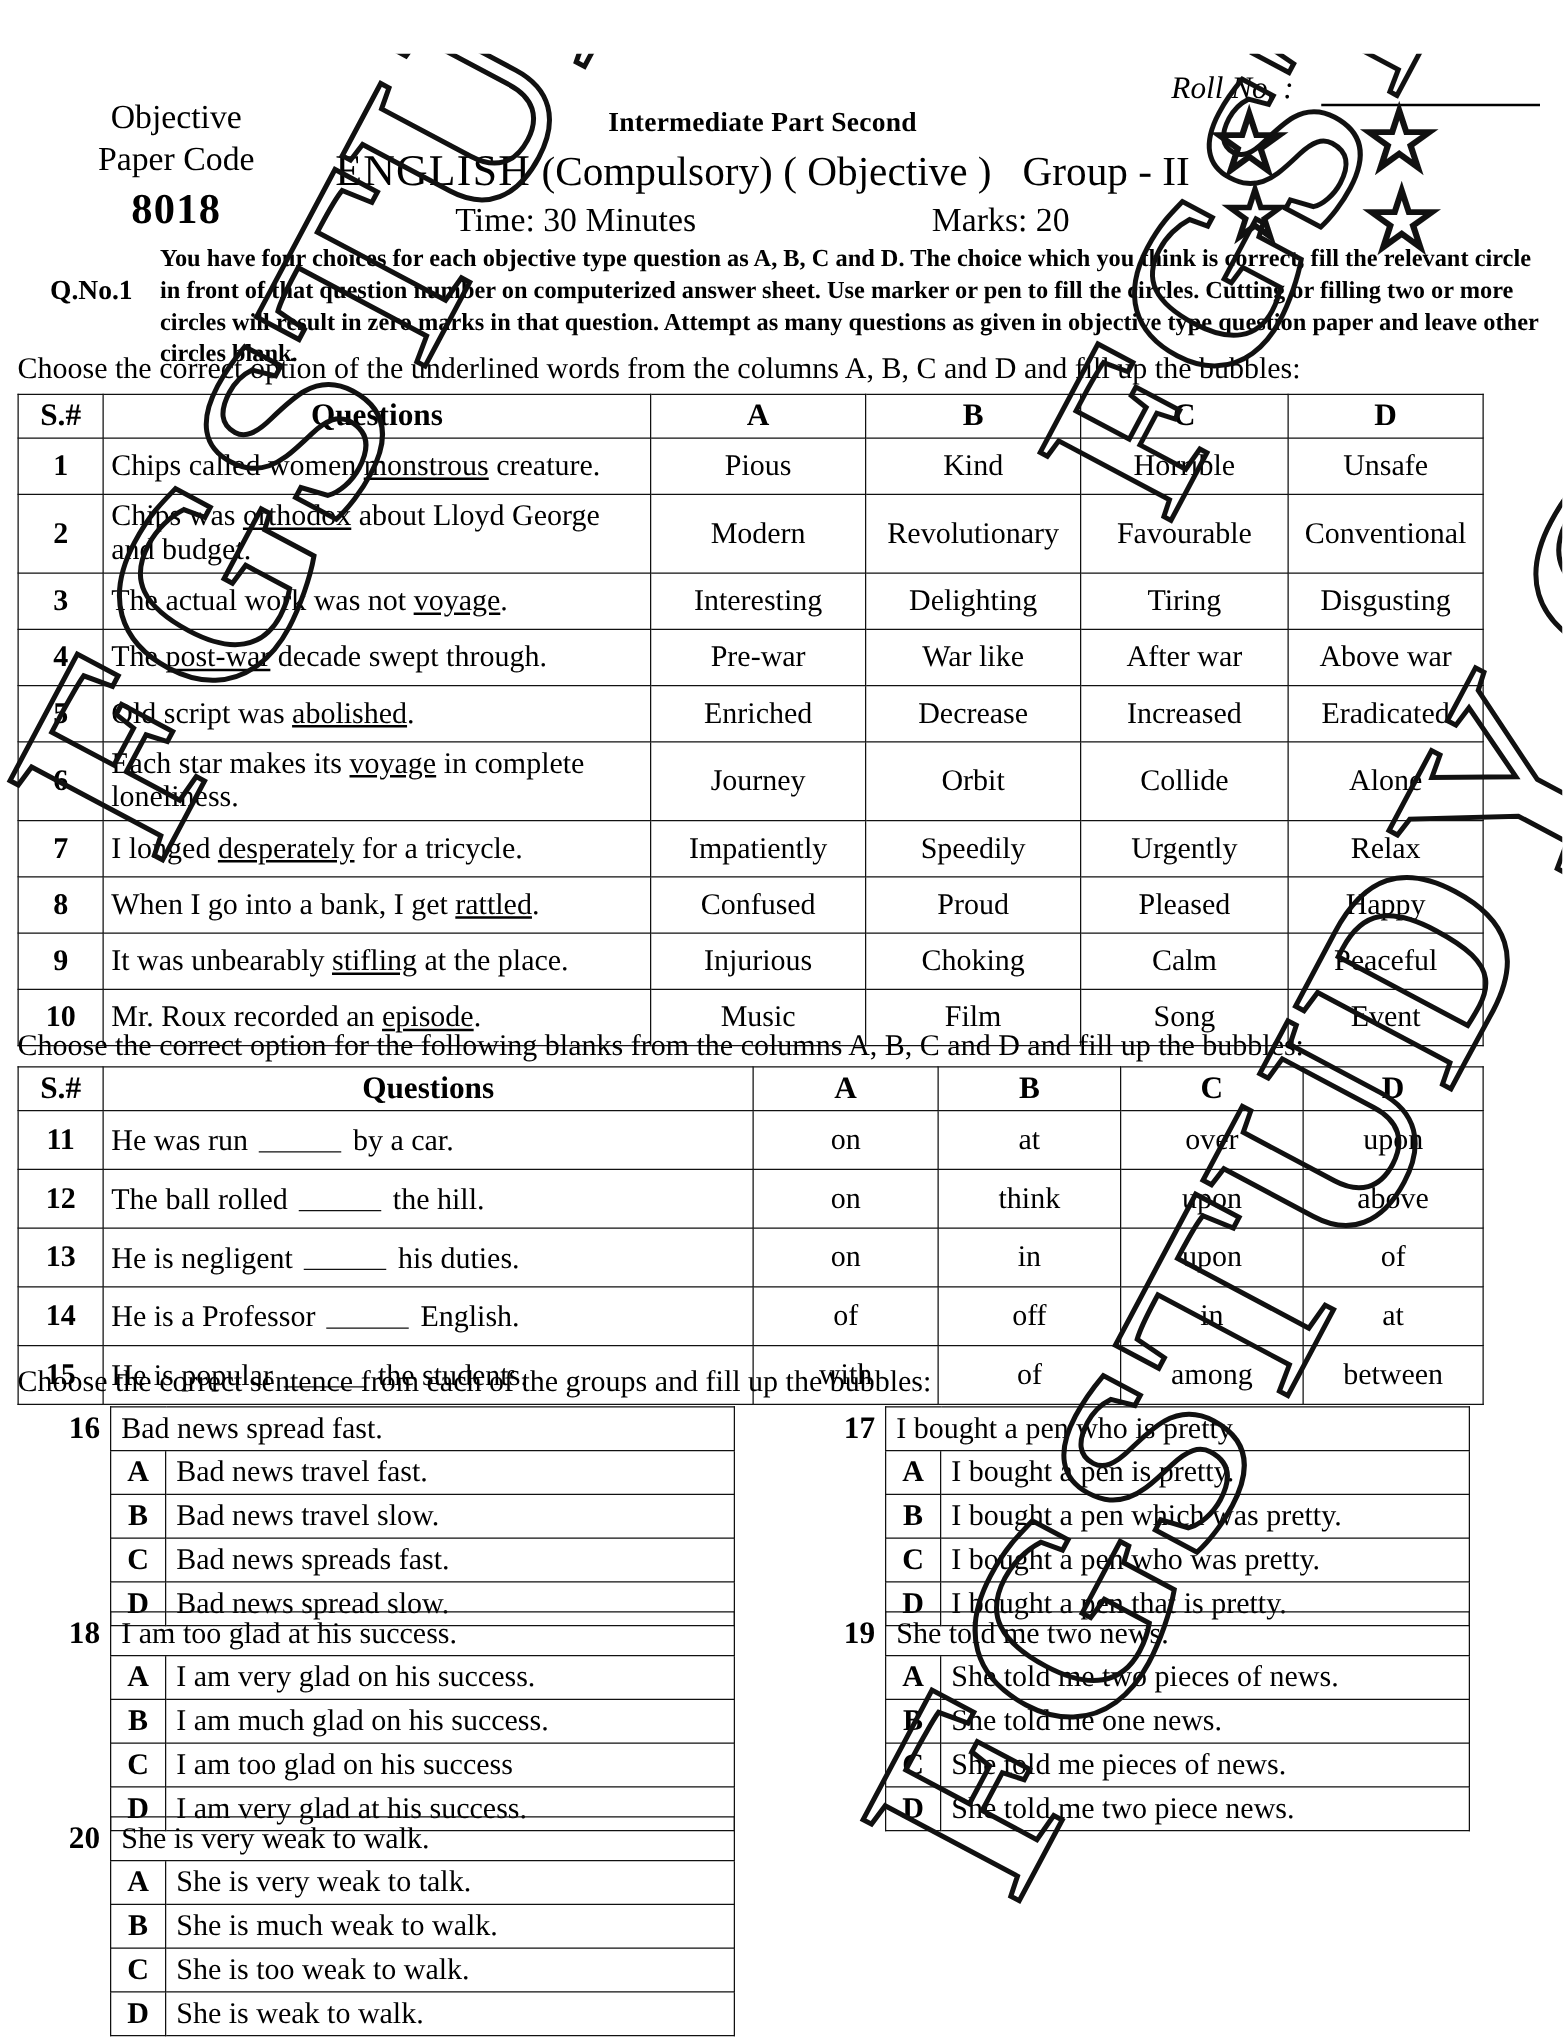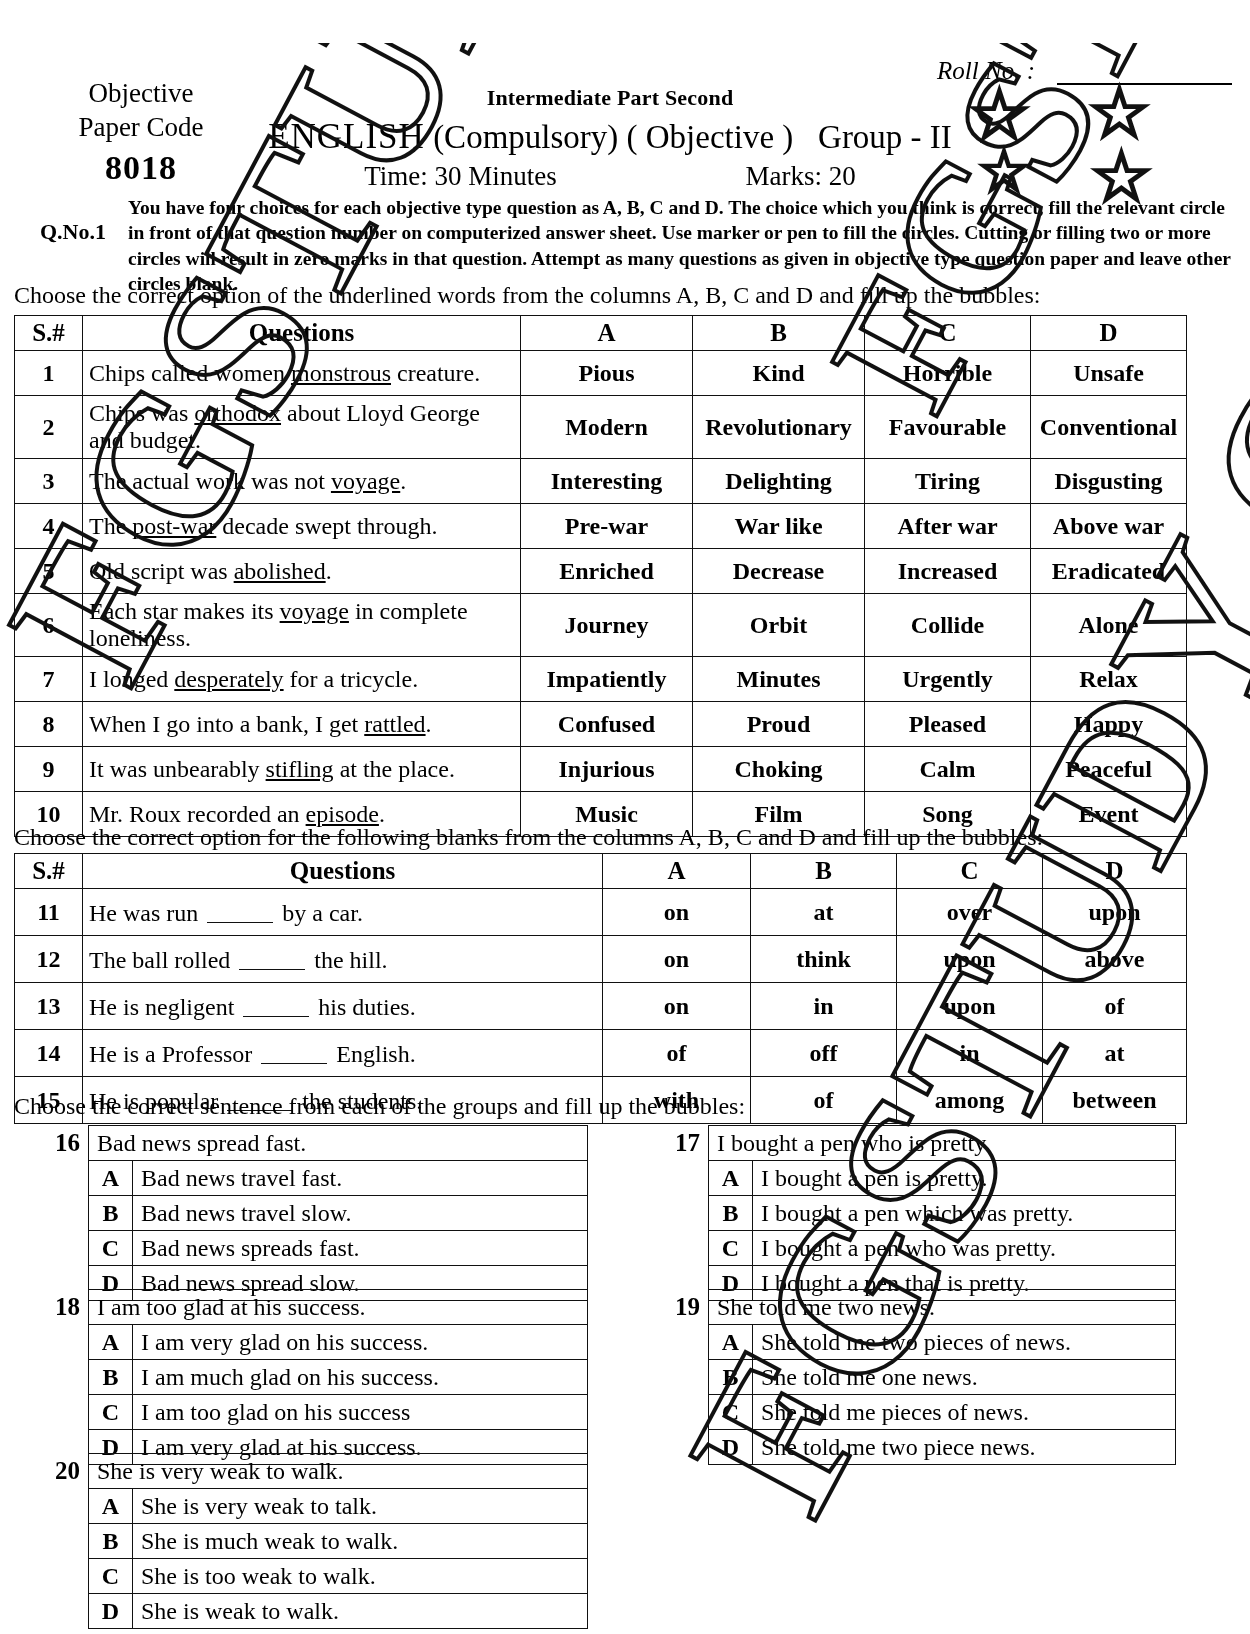--- a/index.html
+++ b/index.html
@@ -75,21 +75,21 @@
     border:1.6px solid #111;
     padding:2px 6px;
     font-size:24px;
     font-family:"Liberation Serif",serif;
     vertical-align:middle;
     background:transparent;
   }
   table.qtab th{font-weight:700;text-align:center;font-size:25px;padding:3px 4px;}
   .c-sn{width:68px;text-align:center;font-weight:700;}
   .c-q{text-align:left;padding-left:10px;}
-  .c-opt{text-align:center;font-weight:bold;}
+  .c-opt{text-align:center;}
   .hdr-sn{font-size:23px;}
   u.ul{text-decoration:underline;}
   .blank{display:inline-block;width:66px;border-bottom:1.6px solid #111;height:1em;vertical-align:-2px;margin:0 3px;}
 
   
   .grp{position:absolute;z-index:2;}
   .grp .gnum{
     position:absolute;left:-52px;top:4px;font-weight:700;font-size:25px;width:44px;text-align:right;
   }
   table.gtab{border-collapse:collapse;table-layout:fixed;}
@@ -202,21 +202,21 @@
           <td class="c-q" style="height:58px">Each star makes its <u class="ul">voyage</u> in complete loneliness.</td>
           <td class="c-opt">Journey</td>
           <td class="c-opt">Orbit</td>
           <td class="c-opt">Collide</td>
           <td class="c-opt">Alone</td>
         </tr>
         <tr>
           <td class="c-sn">7</td>
           <td class="c-q" style="height:40px">I longed <u class="ul">desperately</u> for a tricycle.</td>
           <td class="c-opt">Impatiently</td>
-          <td class="c-opt">Minutes</td>
+          <td class="c-opt">Speedily</td>
           <td class="c-opt">Urgently</td>
           <td class="c-opt">Relax</td>
         </tr>
         <tr>
           <td class="c-sn">8</td>
           <td class="c-q" style="height:40px">When I go into a bank, I get <u class="ul">rattled</u>.</td>
           <td class="c-opt">Confused</td>
           <td class="c-opt">Proud</td>
           <td class="c-opt">Pleased</td>
           <td class="c-opt">Happy</td>

